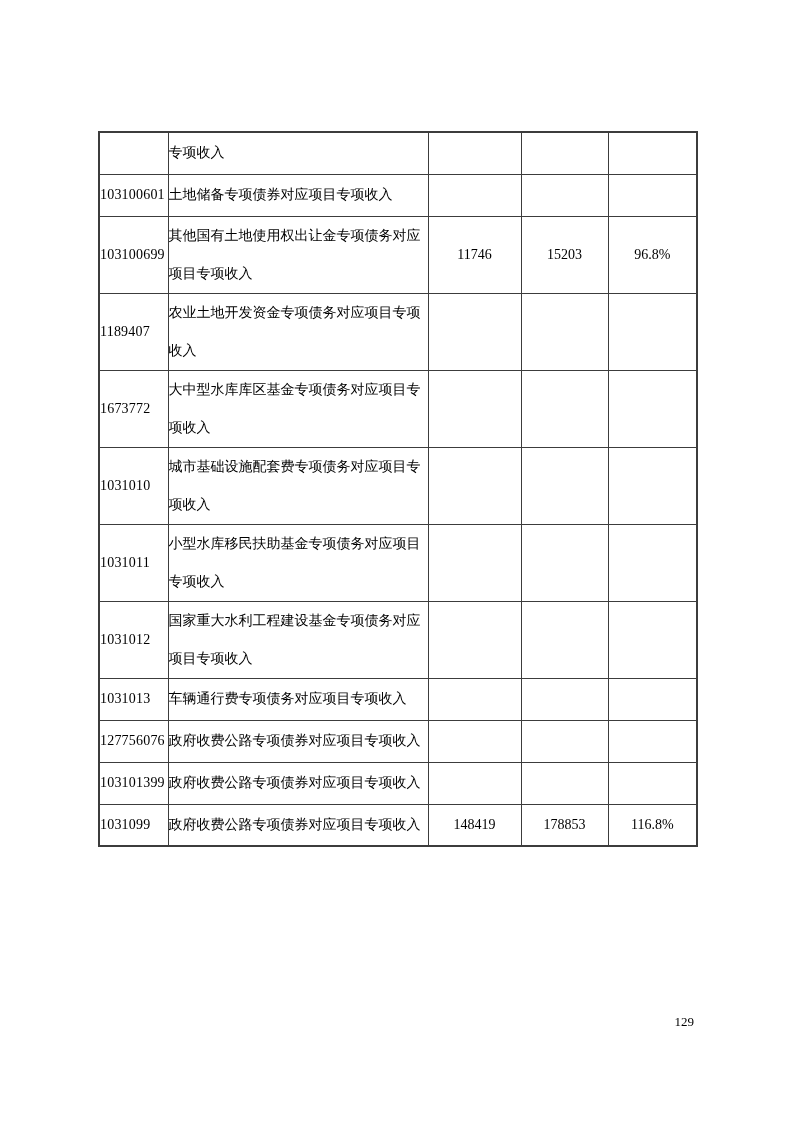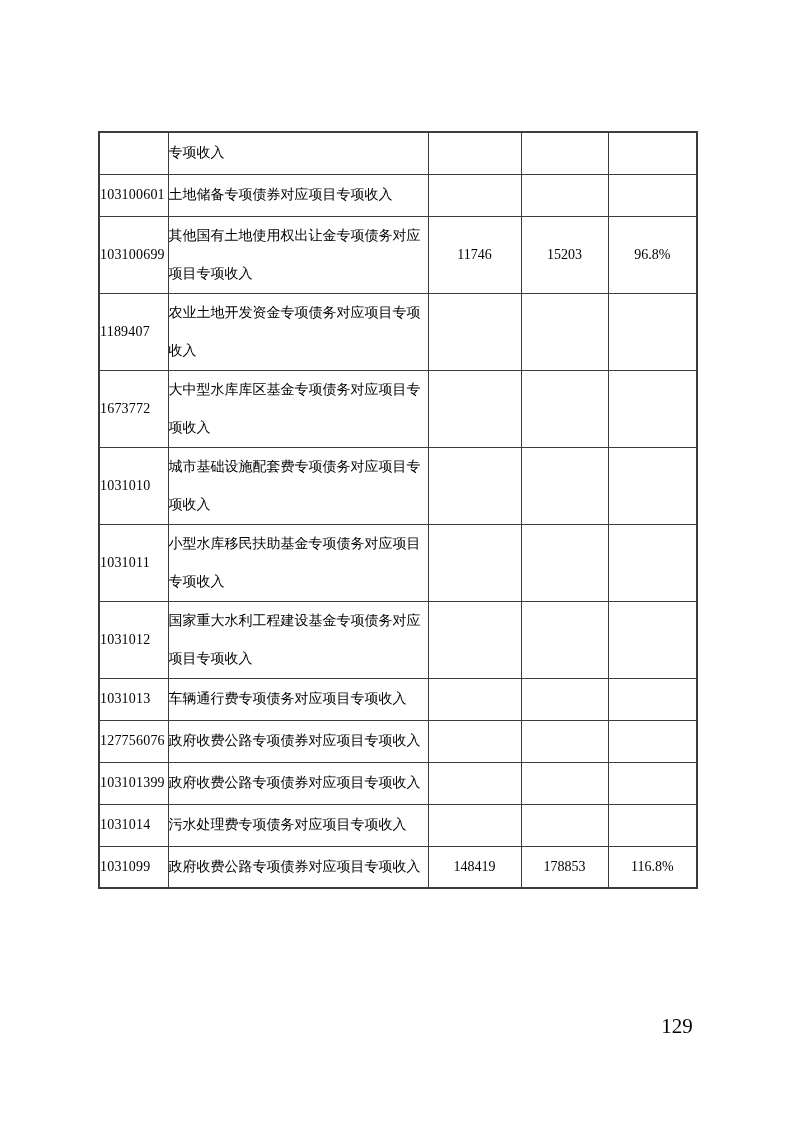--- a/index.html
+++ b/index.html
@@ -48,22 +48,22 @@
     word-break: break-all;
   }
   td.cell-num {
     text-align: center;
   }
   .page-number {
     position: absolute;
     left: 660px;
     top: 1014px;
     width: 34px;
-    text-align: center;
-    font-size: 21px;
+    text-align: right;
+    font-size: 13px;
   }
 </style>
 </head>
 <body>
 
 <div class="page">
   <table class="budget-table">
     <colgroup>
       <col style="width:69px">
       <col style="width:260px">
@@ -154,27 +154,20 @@
   </tr>
 
   <tr>
     <td class="cell-code">103101399</td>
     <td class="cell-name">政府收费公路专项债券对应项目专项收入</td>
     <td class="cell-num"></td>
     <td class="cell-num"></td>
     <td class="cell-num"></td>
   </tr>
 
-  <tr>
-    <td class="cell-code">1031014</td>
-    <td class="cell-name">污水处理费专项债务对应项目专项收入</td>
-    <td class="cell-num"></td>
-    <td class="cell-num"></td>
-    <td class="cell-num"></td>
-  </tr>
 
   <tr>
     <td class="cell-code">1031099</td>
     <td class="cell-name">政府收费公路专项债券对应项目专项收入</td>
     <td class="cell-num">148419</td>
     <td class="cell-num">178853</td>
     <td class="cell-num">116.8%</td>
   </tr>
 </tbody>
   </table>

